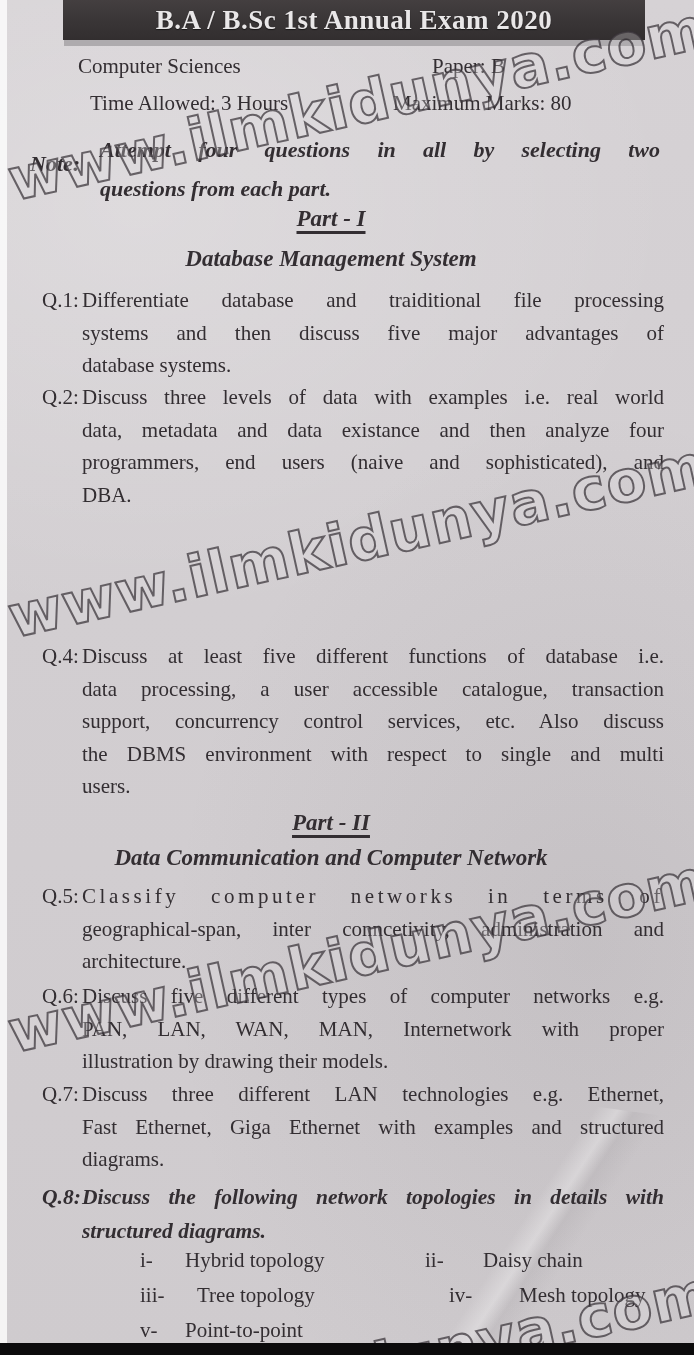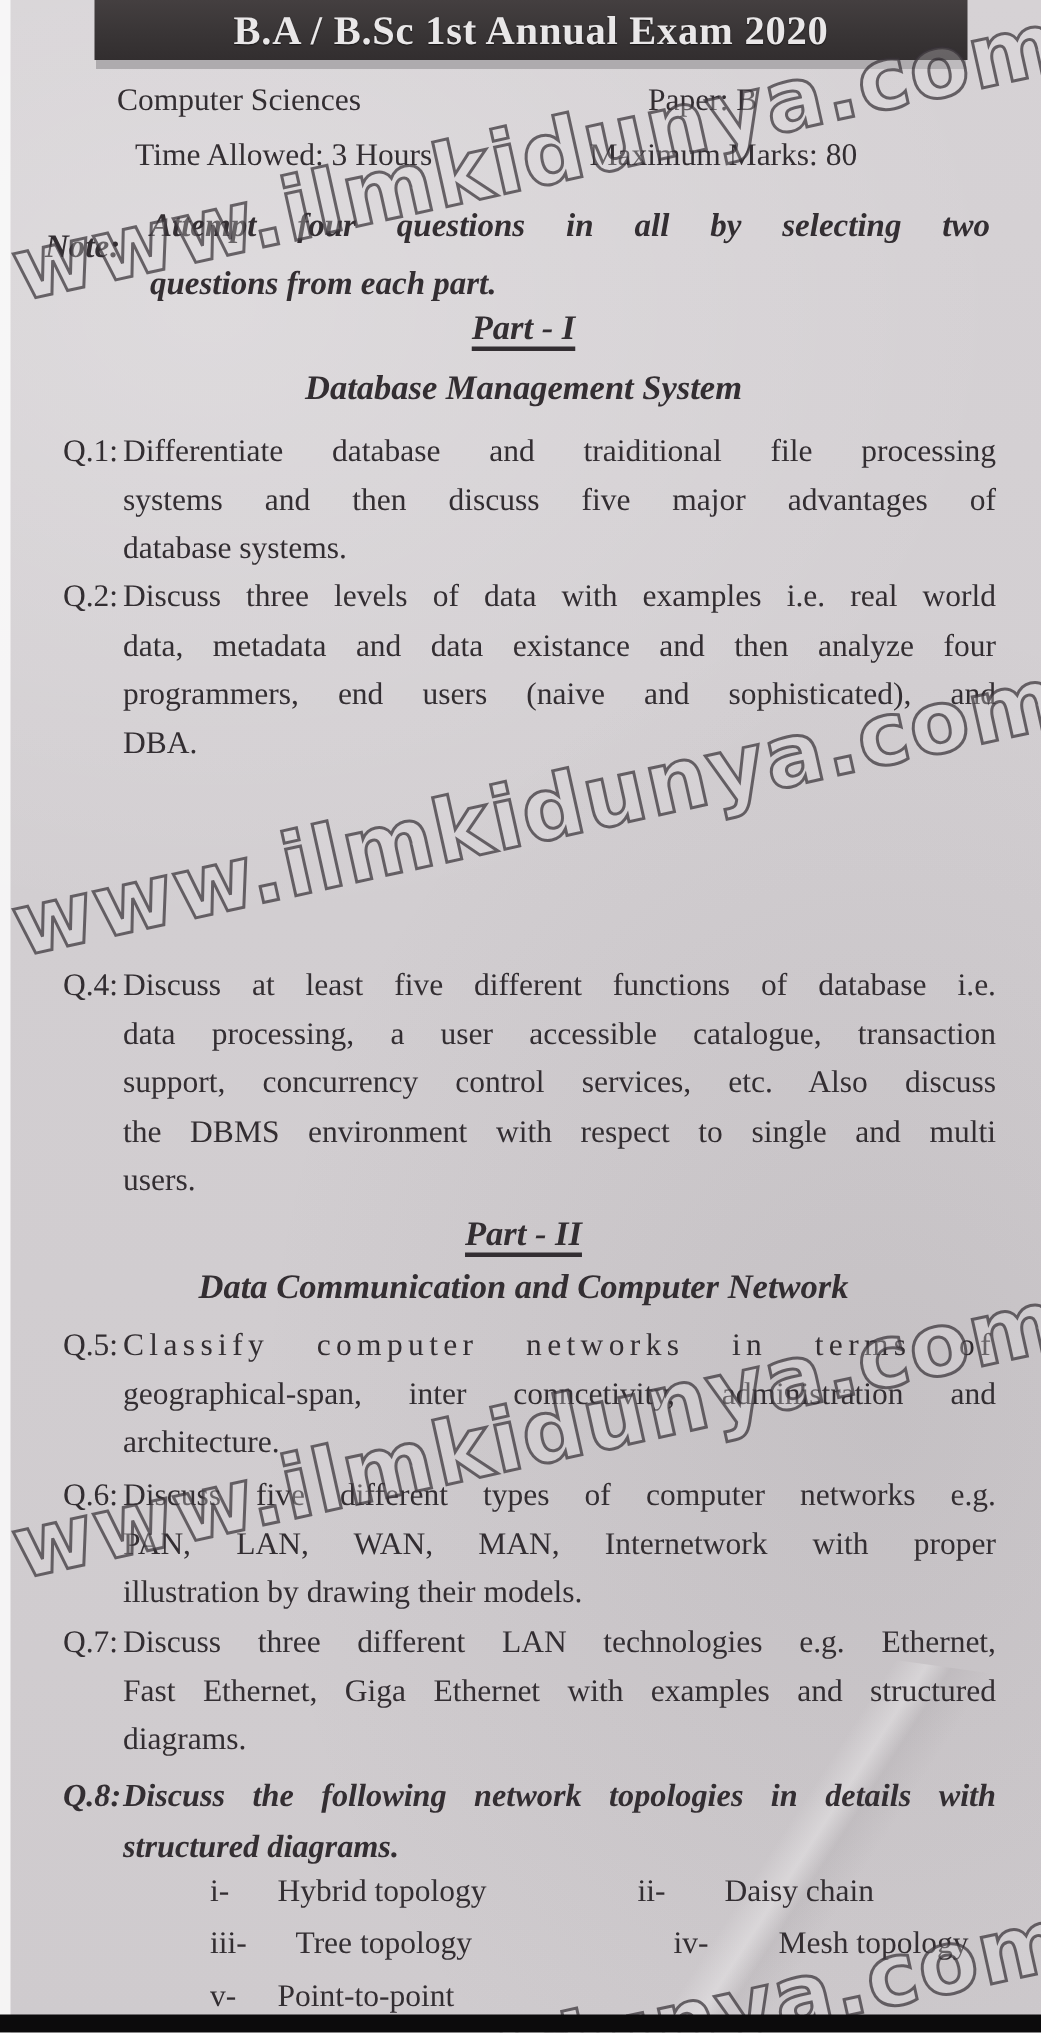--- a/index.html
+++ b/index.html
@@ -28,21 +28,21 @@
     font-weight:bold;font-size:27px;letter-spacing:0.5px;
     color:#e9e7e8;text-shadow:0 1px 1px rgba(0,0,0,0.6);
     white-space:nowrap;
   }
   .meta{position:absolute;font-size:21px;white-space:nowrap;}
   .note-label{position:absolute;left:30px;top:130px;font-size:22px;font-weight:bold;font-style:italic;margin-top:21px;}
   .note{position:absolute;left:100px;top:130px;width:560px;font-size:22px;font-weight:bold;font-style:italic;line-height:39px;}
   .note .l1{text-align:justify;text-align-last:justify;}
   .heading{
     position:absolute;left:0;width:662px;text-align:center;
-    font-weight:bold;font-style:italic;font-size:23px;white-space:nowrap;margin-left:18px;
+    font-weight:bold;font-style:italic;font-size:23px;white-space:nowrap;
   }
   .heading.underlined span{
     text-decoration:underline;
     text-decoration-thickness:2.5px;
     text-underline-offset:5px;
   }
   .q{position:absolute;left:42px;width:622px;font-size:21px;line-height:32.5px;}
   .qlabel{position:absolute;left:0;top:0;}
   .qtext{margin-left:40px;}
   .qline.j{text-align:justify;text-align-last:justify;}

